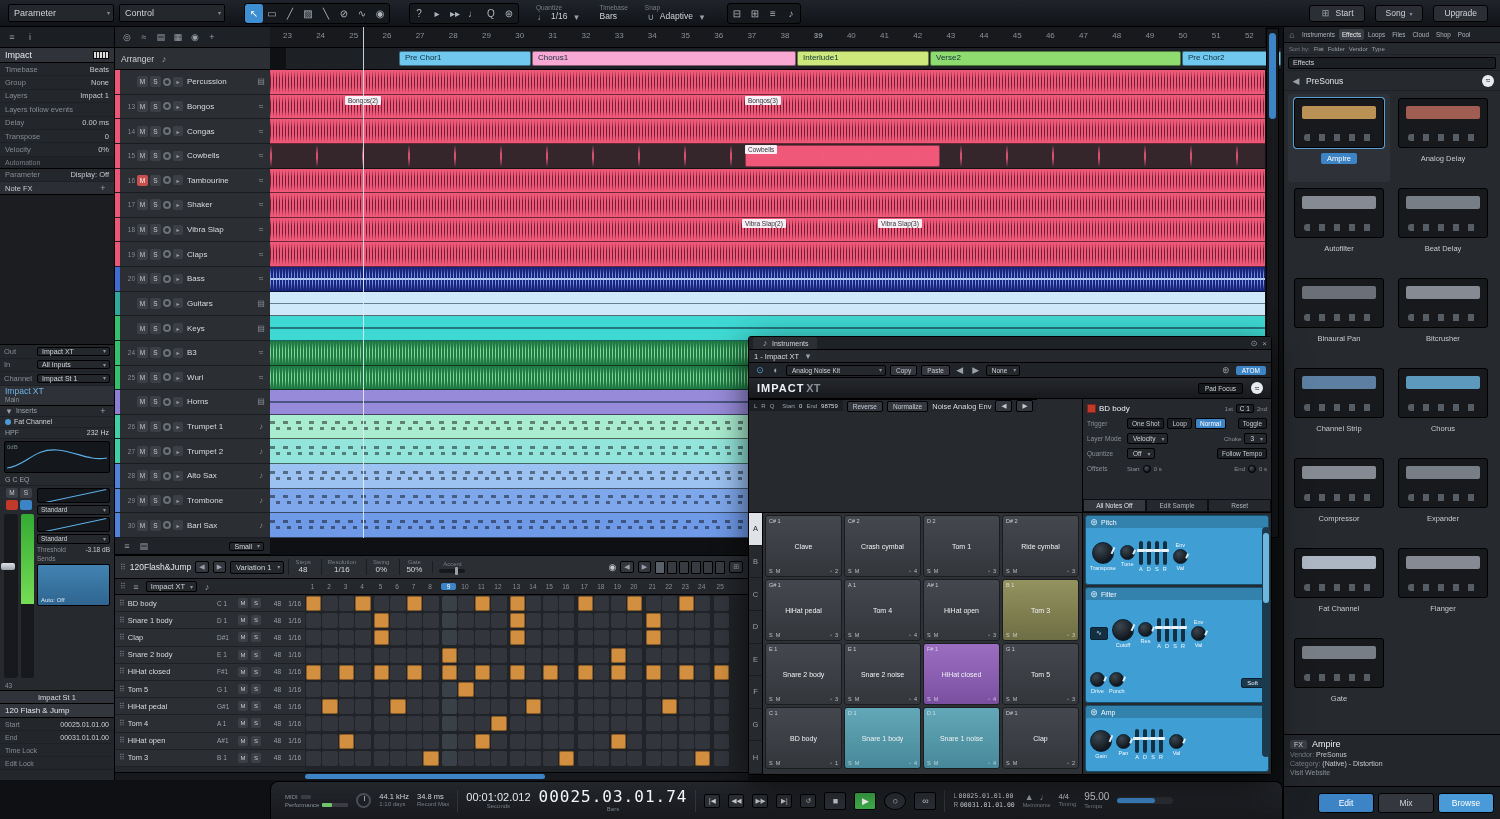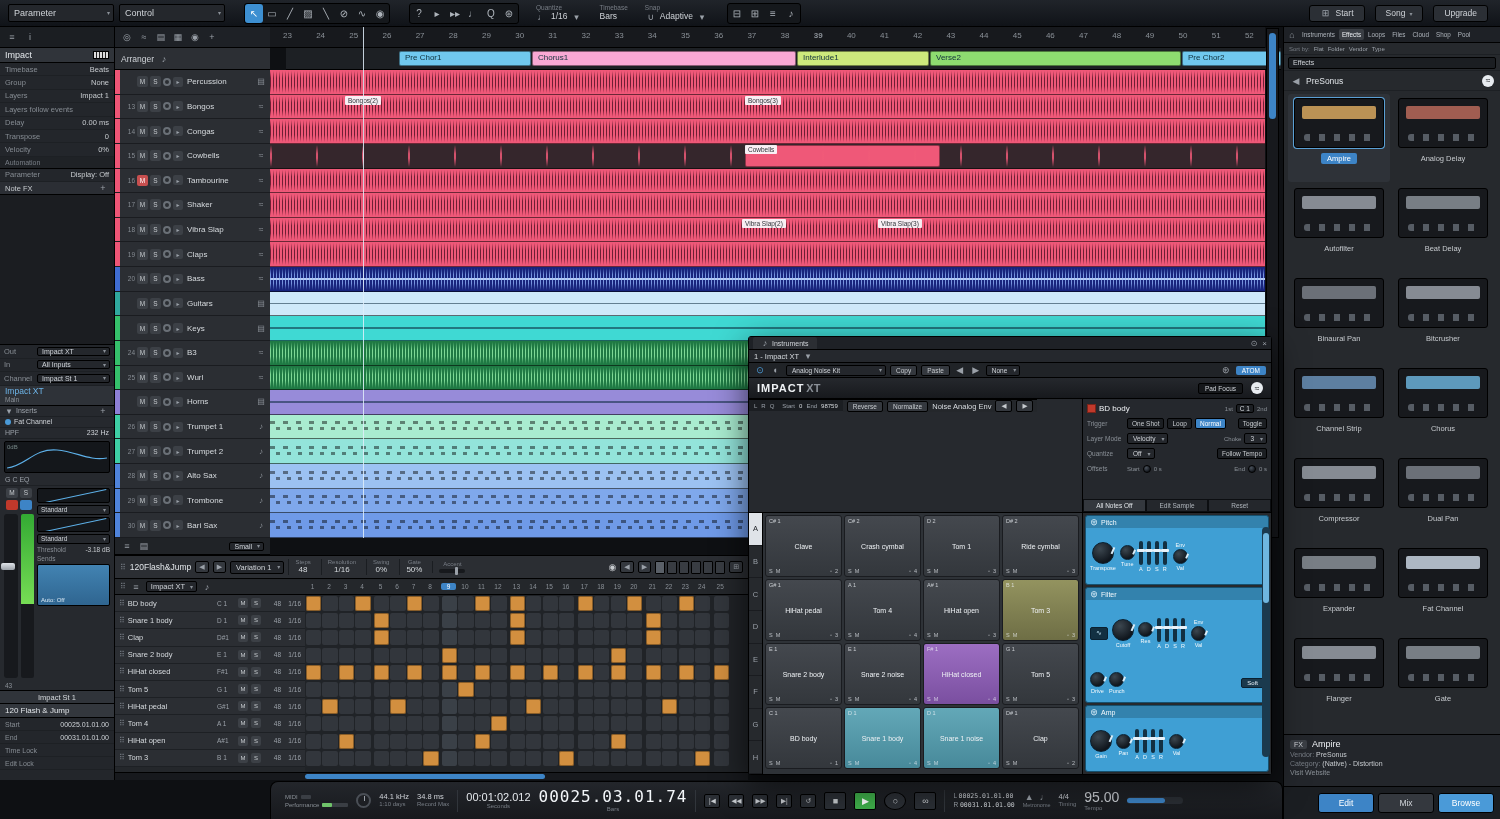--- a/index.html
+++ b/index.html
@@ -1919,27 +1919,20 @@
         </div>
 
         <div class="plug">
           <div class="plug-img">
             <div class="plug-accent" style="background: rgb(154, 160, 168);"></div>
             <div class="plug-knobs"></div>
           </div>
           <div class="plug-name">Compressor</div>
         </div>
 
-        <div class="plug">
-          <div class="plug-img">
-            <div class="plug-accent" style="background: rgb(122, 128, 136);"></div>
-            <div class="plug-knobs"></div>
-          </div>
-          <div class="plug-name">Dual Pan</div>
-        </div>
 
         <div class="plug">
           <div class="plug-img">
             <div class="plug-accent" style="background: rgb(138, 144, 152);"></div>
             <div class="plug-knobs"></div>
           </div>
           <div class="plug-name">Expander</div>
         </div>
 
         <div class="plug">
@@ -2042,19 +2035,19 @@
           <span class="ic">▲</span>
           <span class="ic">♩</span>
         </div>
       <span class="u">Metronome</span>
     </div>
     <div class="tp-stat">
       <span class="v">4/4</span>
         <span class="u">Timing</span>
     </div>
     <div class="tp-stat">
-      <span class="v" style="font-size:14px">95.00</span>
+      <span class="v" style="font-size:10px">95.00</span>
         <span class="u">Tempo</span>
     </div>
     <div class="volsl"></div>
   </div>
 
 </div>
 
 </body></html>

